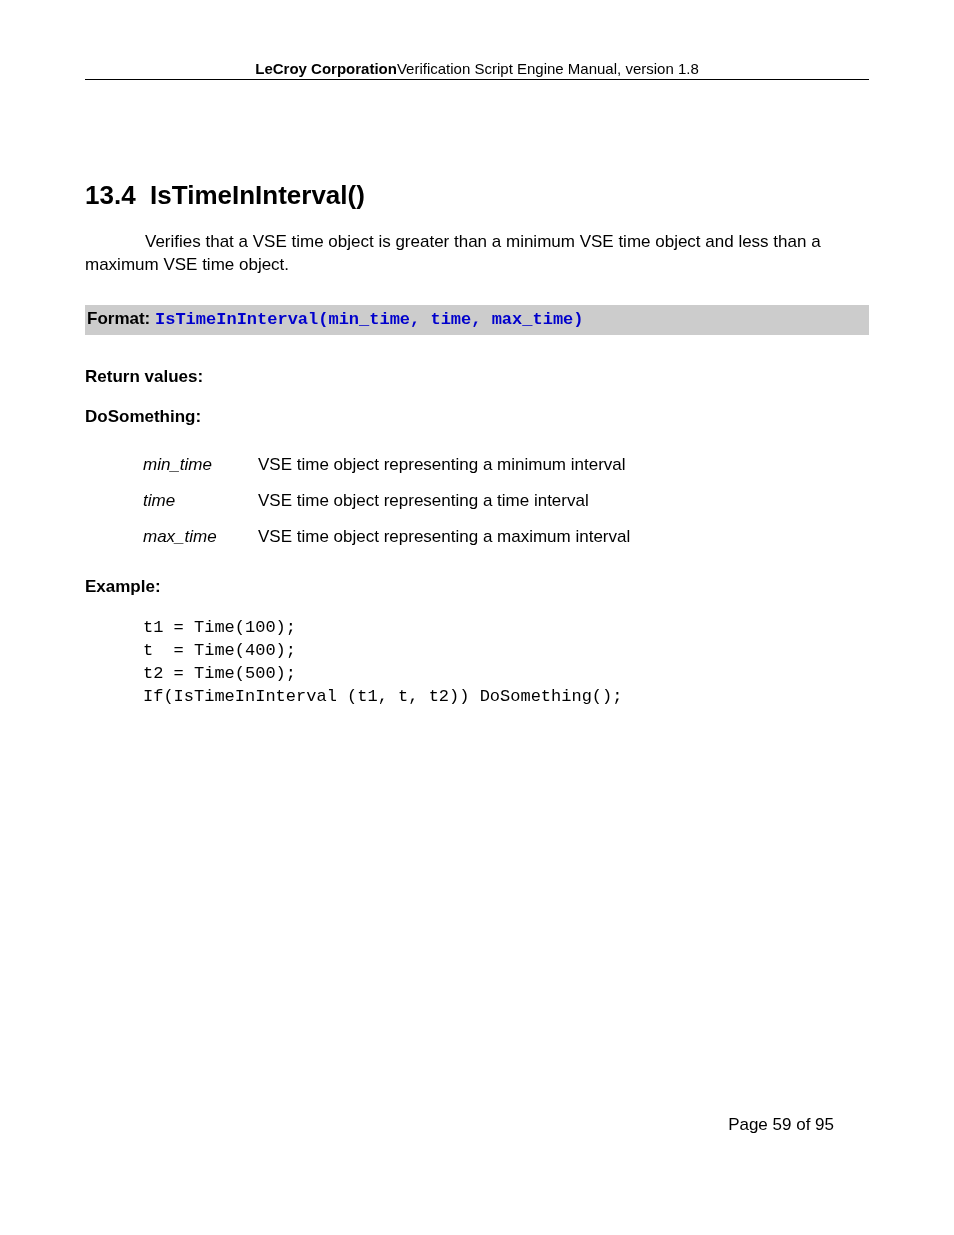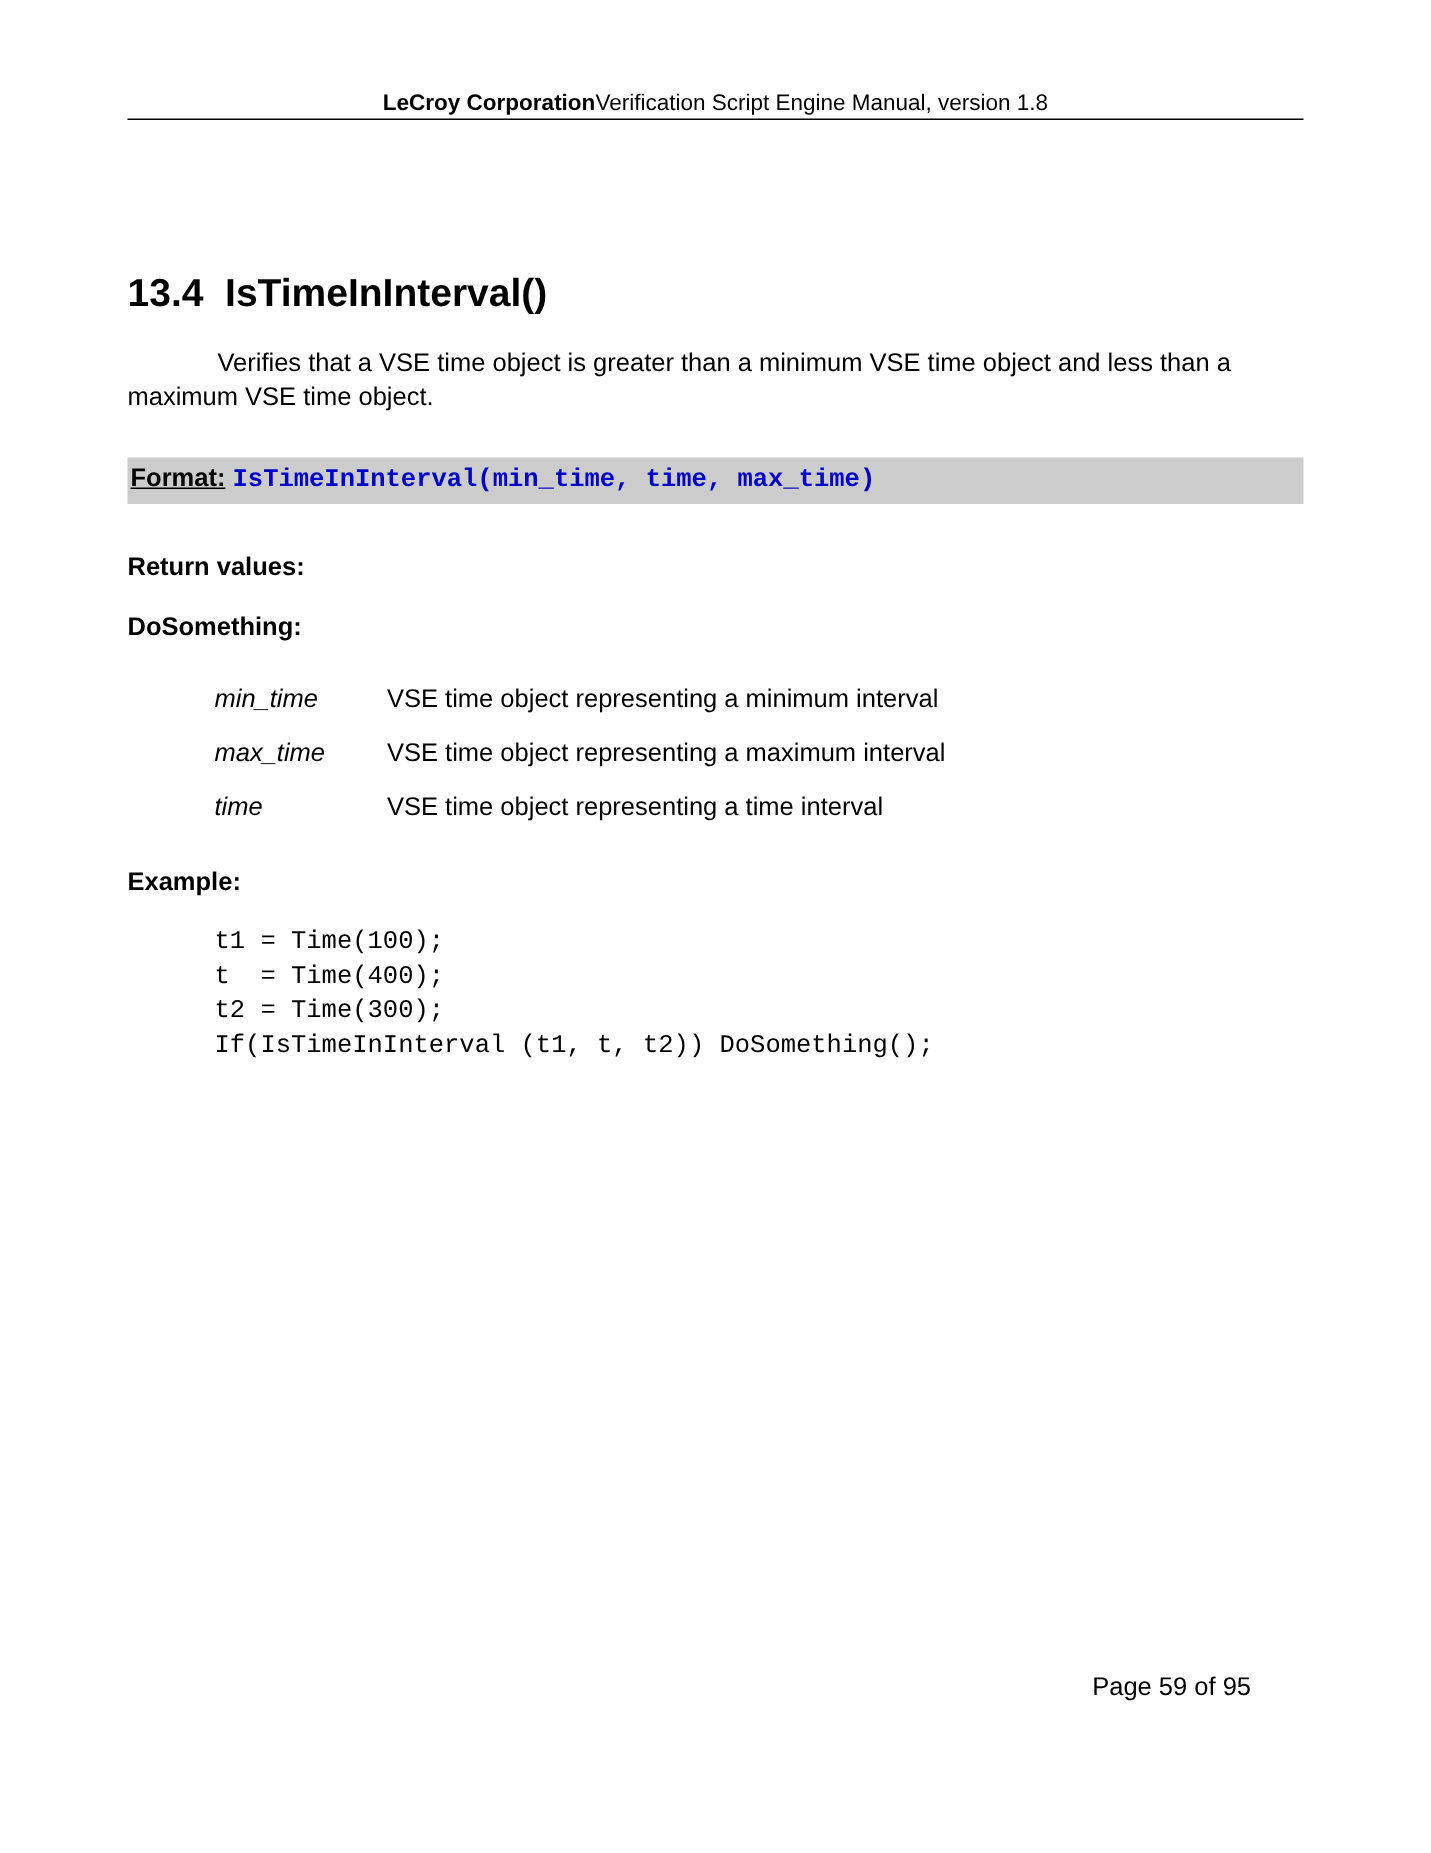--- a/index.html
+++ b/index.html
@@ -40,21 +40,21 @@
     line-height: 1.35;
     margin-bottom: 28px;
   }
   .intro-indent { display: inline-block; width: 60px; }
   .format-bar {
     background: #cccccc;
     padding: 4px 2px 6px 2px;
     font-size: 17px;
     margin-bottom: 32px;
   }
-  .format-label { font-weight: bold; text-decoration: underline; }
+  .format-label { font-weight: bold; }
   .format-code {
     font-family: "Courier New", monospace;
     font-weight: bold;
     color: #0000cc;
   }
   .subhead {
     font-weight: bold;
     font-size: 17px;
     margin: 0 0 20px 0;
   }
@@ -119,30 +119,30 @@
   <div class="subhead">Return values:</div>
 
   <div class="subhead">DoSomething:</div>
   <table class="params">
     <tbody>
         <tr>
       <td class="name">min_time</td>
       <td>VSE time object representing a minimum interval</td>
     </tr>
     <tr>
+      <td class="name">time</td>
+      <td>VSE time object representing a time interval</td>
+    </tr>
+    <tr>
       <td class="name">max_time</td>
       <td>VSE time object representing a maximum interval</td>
-    </tr>
-    <tr>
-      <td class="name">time</td>
-      <td>VSE time object representing a time interval</td>
     </tr>
   </tbody>
     </table>
 
   <div class="subhead" style="margin-top:22px;">Example:</div>
   <div class="example-code">t1 = Time(100);
 t  = Time(400);
-t2 = Time(300);
+t2 = Time(500);
 If(IsTimeInInterval (t1, t, t2)) DoSomething();</div>
 
   <div class="footer">Page 59 of 95</div>
 </div>
 
 </body></html>

